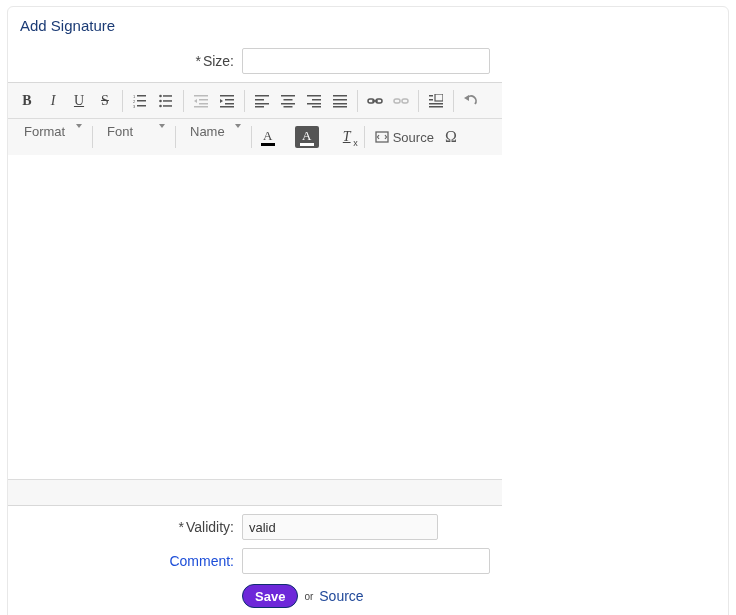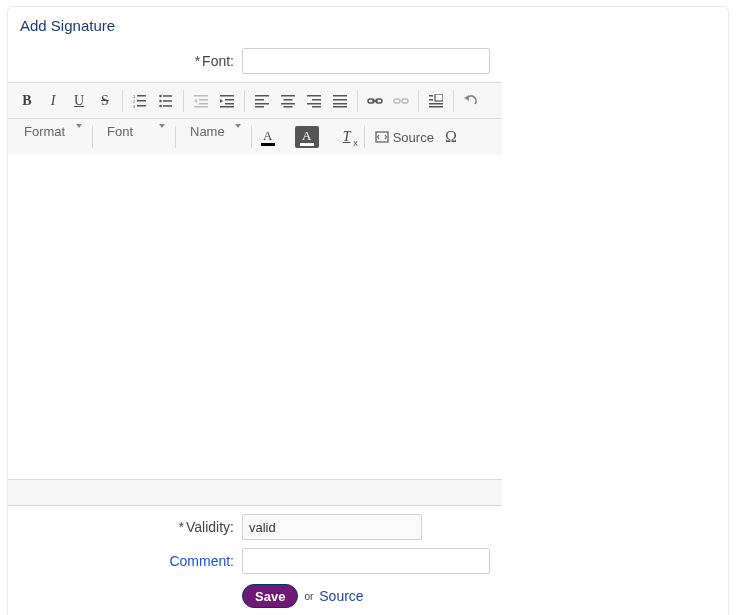--- a/index.html
+++ b/index.html
@@ -45,21 +45,21 @@
   .field-col { flex: 1; }
   input.text {
     height: 26px;
     border: 1px solid #d0d0d0;
     border-radius: 2px;
     padding: 2px 6px;
     font-size: 13px;
     color: #333;
   }
   .name-input { width: 248px; }
-  .validity-input { width: 180px; background:#fafafa; }
+  .validity-input { width: 196px; background:#fafafa; }
   .comment-input { width: 248px; }
 
   
   .editor {
     border-top: 1px solid #d8d8d8;
     border-bottom: 1px solid #d8d8d8;
     width: 494px;
     background: #fff;
     overflow: hidden;
   }
@@ -168,21 +168,21 @@
     cursor: pointer;
   }
 
   .actions {
     display: flex;
     align-items: center;
     gap: 6px;
     padding-top: 2px;
   }
   .btn-save {
-    background: #701a75;
+    background: #6d28d9;
     border: 1px solid #0e2f6f;
     color: #fff;
     border-radius: 14px;
     height: 24px;
     padding: 0 12px;
     font-weight: 700;
     font-size: 13px;
     cursor: pointer;
     display: inline-flex;
     align-items: center;
@@ -191,21 +191,21 @@
   .cancel-link { color: #224a9a; text-decoration: none; font-size: 14px; cursor: pointer; }
 </style>
 </head>
 <body>
 
 <div class="card">
   <div class="card-title">Add Signature</div>
 
   <div class="form-row">
     <div class="label-col">
-      <span class="req">*</span><span class="label-text">Font:</span>
+      <span class="req">*</span><span class="label-text">Size:</span>
     </div>
     <div class="field-col">
       <input class="text name-input" type="text" value="" style="">
     </div>
   </div>
 
   <div class="form-row">
     <div class="field-col">
       <div class="editor">
 

